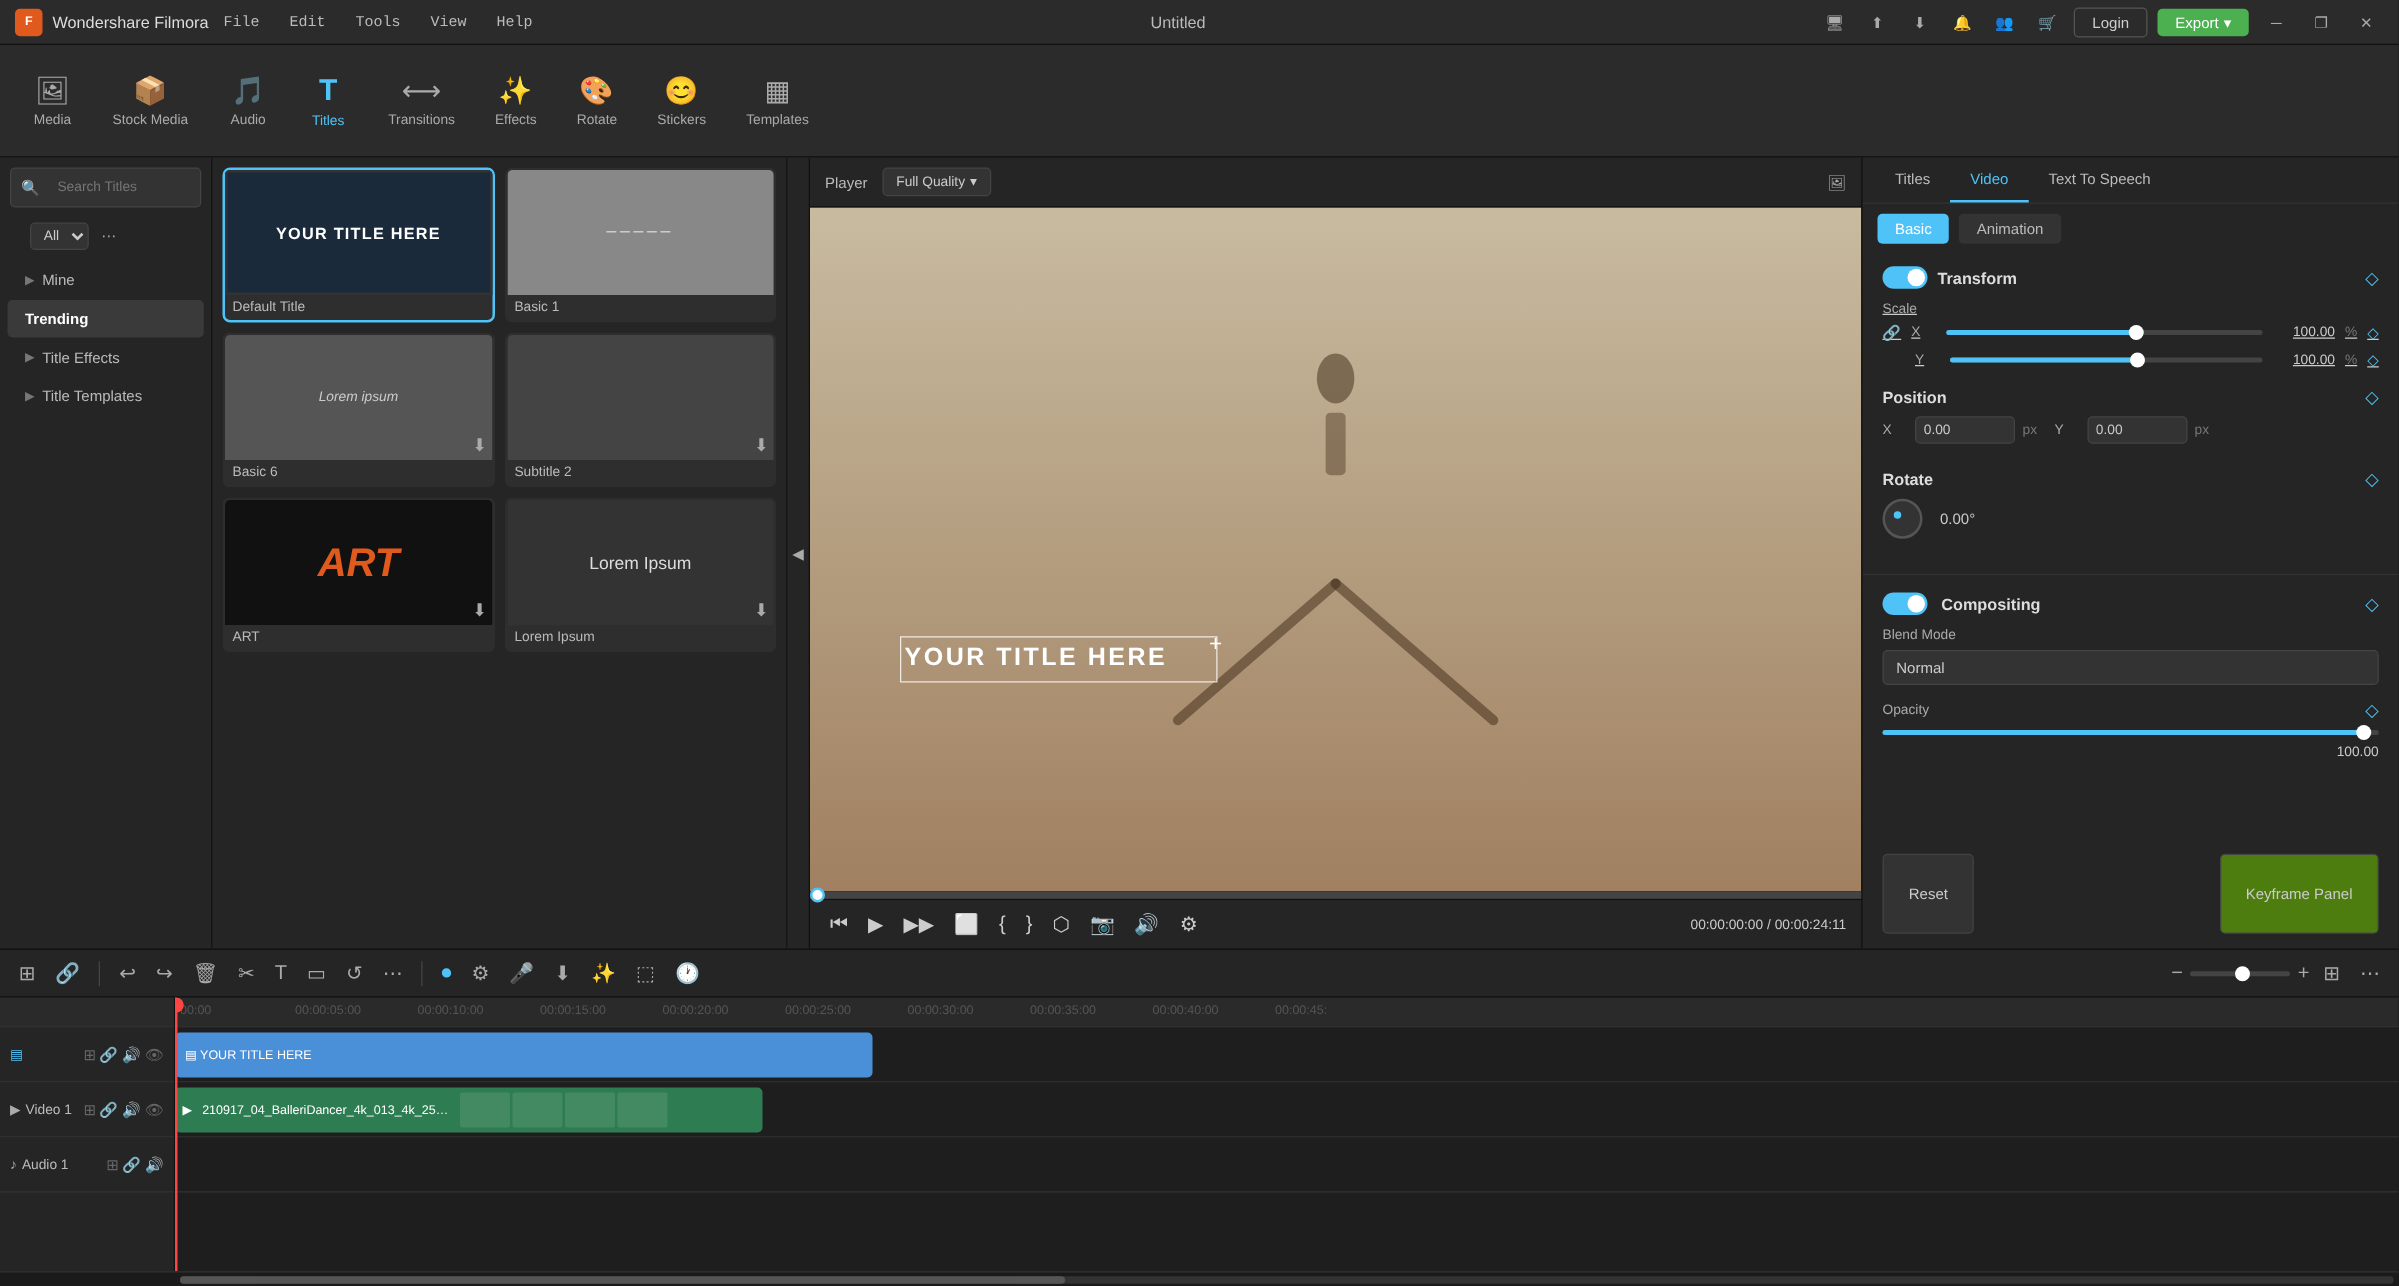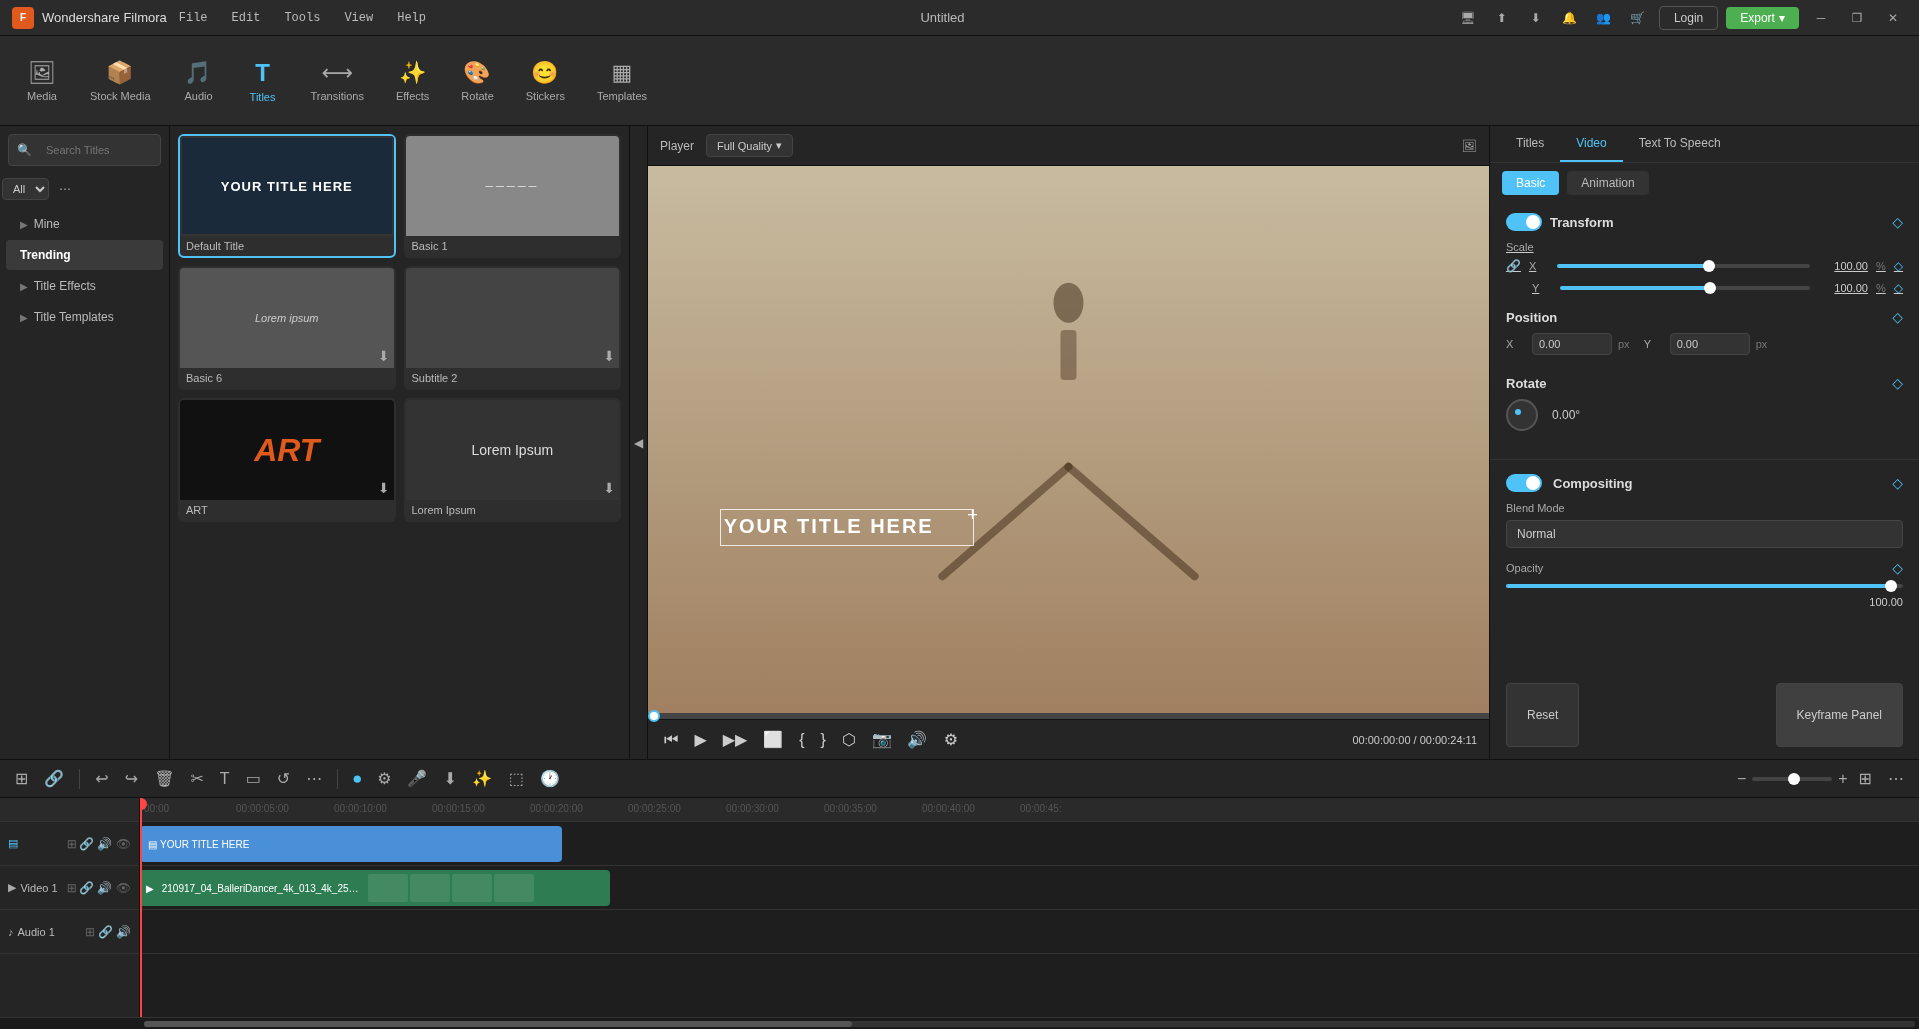--- a/index.html
+++ b/index.html
@@ -26,21 +26,21 @@
     .tool-icon { font-size: 22px; }
     .tool-label { font-size: 11px; }
 
     
     .main-area { display: flex; flex: 1; overflow: hidden; }
 
     
     .left-panel { width: 170px; background: #252525; border-right: 1px solid #111; display: flex; flex-direction: column; flex-shrink: 0; }
     .panel-search { padding: 8px; }
     .panel-search input { width: 100%; background: #333; border: 1px solid #444; border-radius: 4px; color: #ccc; padding: 5px 8px; font-size: 11px; }
-    .filter-row { padding: 4px 2px; display: flex; align-items: center; gap: 4px; }
+    .filter-row { padding: 4px 24px; display: flex; align-items: center; gap: 4px; }
     .filter-dropdown { background: #333; border: 1px solid #444; border-radius: 4px; color: #ccc; padding: 3px 6px; font-size: 11px; }
     .more-btn { color: #aaa; cursor: pointer; padding: 2px 6px; }
     .nav-list { padding: 4px 0; }
     .nav-item { padding: 8px 14px; cursor: pointer; color: #bbb; border-radius: 4px; margin: 1px 6px; display: flex; align-items: center; gap: 6px; }
     .nav-item.active { background: #3a3a3a; color: #fff; font-weight: 600; }
     .nav-item .arrow { font-size: 10px; color: #777; }
 
     
     .content-panel { width: 460px; background: #252525; border-right: 1px solid #111; display: flex; flex-direction: column; flex-shrink: 0; overflow-y: auto; padding: 8px; }
     .content-grid { display: grid; grid-template-columns: 1fr 1fr; gap: 8px; }
@@ -93,21 +93,21 @@
     .pos-row { display: flex; align-items: center; gap: 6px; margin-bottom: 8px; }
     .pos-input { background: #333; border: 1px solid #444; border-radius: 4px; color: #ccc; padding: 4px 6px; width: 80px; font-size: 11px; }
     .pos-unit { color: #777; font-size: 11px; }
     .rotate-circle { width: 32px; height: 32px; background: #333; border-radius: 50%; border: 2px solid #555; display: flex; align-items: center; justify-content: center; }
     .rotate-dot { width: 6px; height: 6px; background: #4fc3f7; border-radius: 50%; margin-left: -8px; margin-top: -6px; }
     .blend-select { width: 100%; background: #333; border: 1px solid #444; border-radius: 4px; color: #ccc; padding: 6px 10px; font-size: 12px; cursor: pointer; -webkit-appearance: none; }
     .opacity-slider { width: 100%; height: 4px; background: #444; border-radius: 2px; position: relative; margin: 8px 0; }
     .divider { height: 1px; background: #333; margin: 4px 0; }
     .bottom-actions { display: flex; justify-content: space-between; padding: 12px 16px; margin-top: auto; }
     .reset-btn { background: #333; border: 1px solid #444; border-radius: 4px; color: #ccc; padding: 24px 20px; font-size: 12px; cursor: pointer; }
-    .keyframe-btn { background: #404040; border: 1px solid #444; border-radius: 4px; color: #ccc; padding: 24px 20px; font-size: 12px; cursor: pointer; }
+    .keyframe-btn { background: #4d7c0f; border: 1px solid #444; border-radius: 4px; color: #ccc; padding: 24px 20px; font-size: 12px; cursor: pointer; }
 
     
     .timeline { height: 270px; background: #1e1e1e; border-top: 1px solid #111; display: flex; flex-direction: column; flex-shrink: 0; }
     .timeline-toolbar { height: 38px; background: #252525; display: flex; align-items: center; padding: 0 10px; gap: 6px; border-bottom: 1px solid #111; flex-shrink: 0; }
     .tl-btn { color: #aaa; cursor: pointer; font-size: 16px; padding: 3px 5px; border-radius: 3px; }
     .tl-sep { width: 1px; height: 20px; background: #444; margin: 0 4px; }
     .timeline-body { display: flex; flex: 1; overflow: hidden; }
     .tl-tracks-left { width: 140px; background: #252525; border-right: 1px solid #111; flex-shrink: 0; }
     .tl-ruler { height: 24px; background: #2a2a2a; border-bottom: 1px solid #333; display: flex; align-items: center; padding-left: 10px; }
     .tl-track-header { height: 44px; display: flex; align-items: center; padding: 0 8px; gap: 4px; border-bottom: 1px solid #333; }
@@ -564,21 +564,21 @@
         <span class="ruler-label" style="left:684px;">00:00:35:00</span>
         <span class="ruler-label" style="left:782px;">00:00:40:00</span>
         <span class="ruler-label" style="left:880px;">00:00:45:</span>
       </div>
 
       <div style="position:absolute;top:0;left:0;width:2px;height:100%;background:#ff4444;z-index:10;pointer-events:none;">
         <div style="position:absolute;top:0;left:-5px;width:12px;height:12px;background:#ff4444;border-radius:50%;"></div>
       </div>
 
       <div class="tl-video-track" style="min-width:900px;">
-        <div class="tl-clip tl-clip-title" style="position:absolute;top:4px;left:0;width:422px;height:36px;background:#4a90d9;border-radius:4px;display:flex;align-items:center;">
+        <div class="tl-clip tl-clip-title" style="position:absolute;top:4px;left:0;width:558px;height:36px;background:#4a90d9;border-radius:4px;display:flex;align-items:center;">
           <span style="color:#fff;font-size:10px;padding:0 8px;white-space:nowrap;overflow:hidden;">▤ YOUR TITLE HERE</span>
         </div>
       </div>
 
       <div class="tl-video-track" style="min-width:900px;">
         <div class="tl-clip tl-clip-video" style="position:absolute;top:4px;left:0;width:470px;height:36px;background:#2e7d52;border-radius:4px;display:flex;align-items:center;gap:2px;overflow:hidden;">
           <span style="color:#fff;font-size:10px;padding:0 6px;white-space:nowrap;">▶</span>
           <span style="color:#fff;font-size:10px;white-space:nowrap;overflow:hidden;text-overflow:ellipsis;max-width:200px;">210917_04_BalleriDancer_4k_013_4k_25000br</span>
           <div style="display:flex;gap:2px;padding:2px 4px;overflow:hidden;flex:1;">
             <div style="width:40px;height:28px;background:rgba(255,255,255,0.1);border-radius:2px;flex-shrink:0;"></div>

